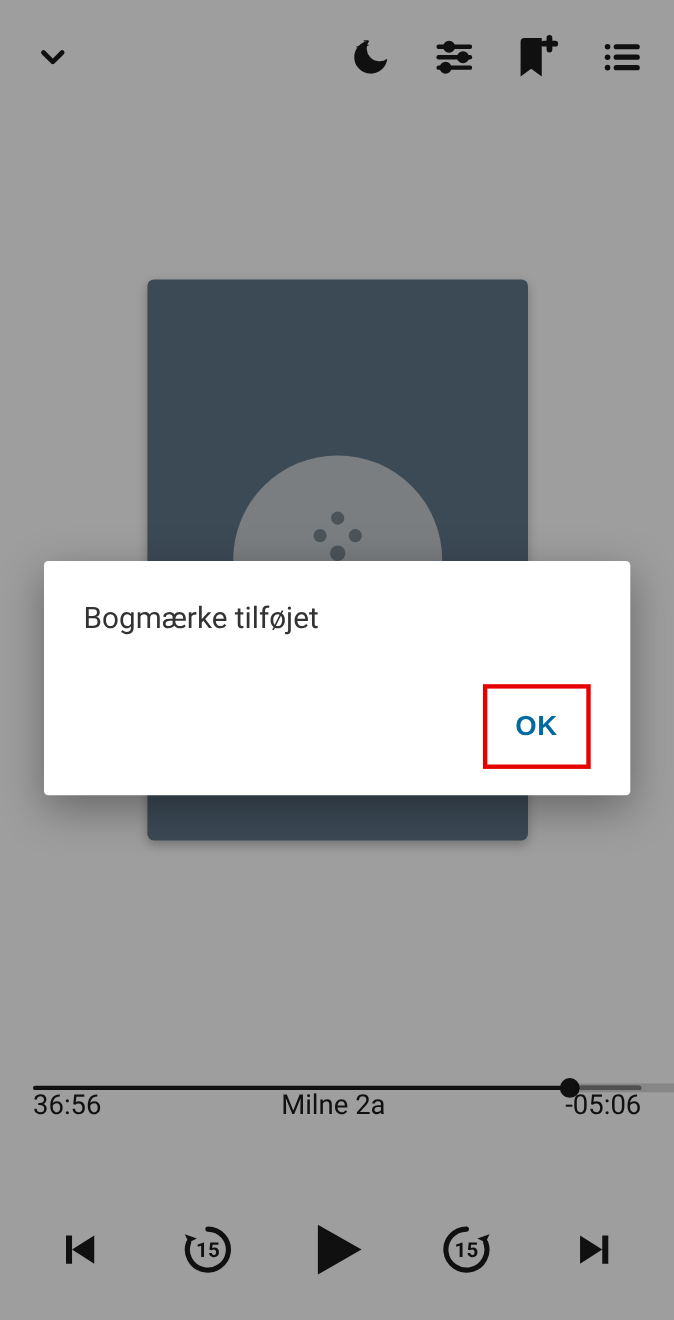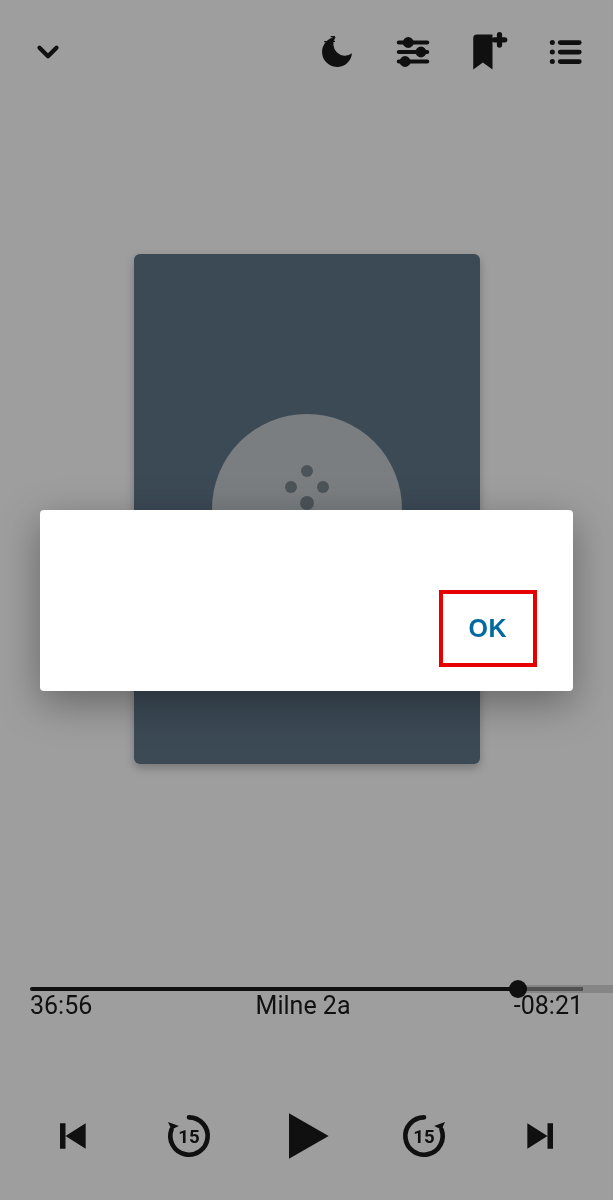--- a/index.html
+++ b/index.html
@@ -107,21 +107,21 @@
   </div>
 
   <div class="progress-area">
     <div class="progress-track">
       <div class="progress-remaining"></div>
       <div class="progress-thumb"></div>
     </div>
     <div class="time-row">
       <span>36:56</span>
       <span class="time-center">Milne 2a</span>
-      <span>-08:21</span>
+      <span>-05:06</span>
     </div>
   </div>
 
 
   <div class="controls">
     <div class="ctrl">
       <svg width="44" height="44" viewBox="0 0 24 24" fill="#1a1a1a">
           <path d="M6 5h3v14H6zM20 5v14L9 12z"></path>
         </svg>
     </div>
@@ -146,19 +146,20 @@
     </div>
     <div class="ctrl">
       <svg width="44" height="44" viewBox="0 0 24 24" fill="#1a1a1a">
           <path d="M15 5h3v14h-3zM4 5v14l11-7z"></path>
         </svg>
     </div>
   </div>
 
   <div class="overlay">
     <div class="dialog">
+      <div class="dialog-title">Bogmærke tilføjet</div>
       <div class="dialog-actions">
         <button class="ok-btn">OK</button>
       </div>
     </div>
   </div>
 
 </div>
 
 </body></html>

